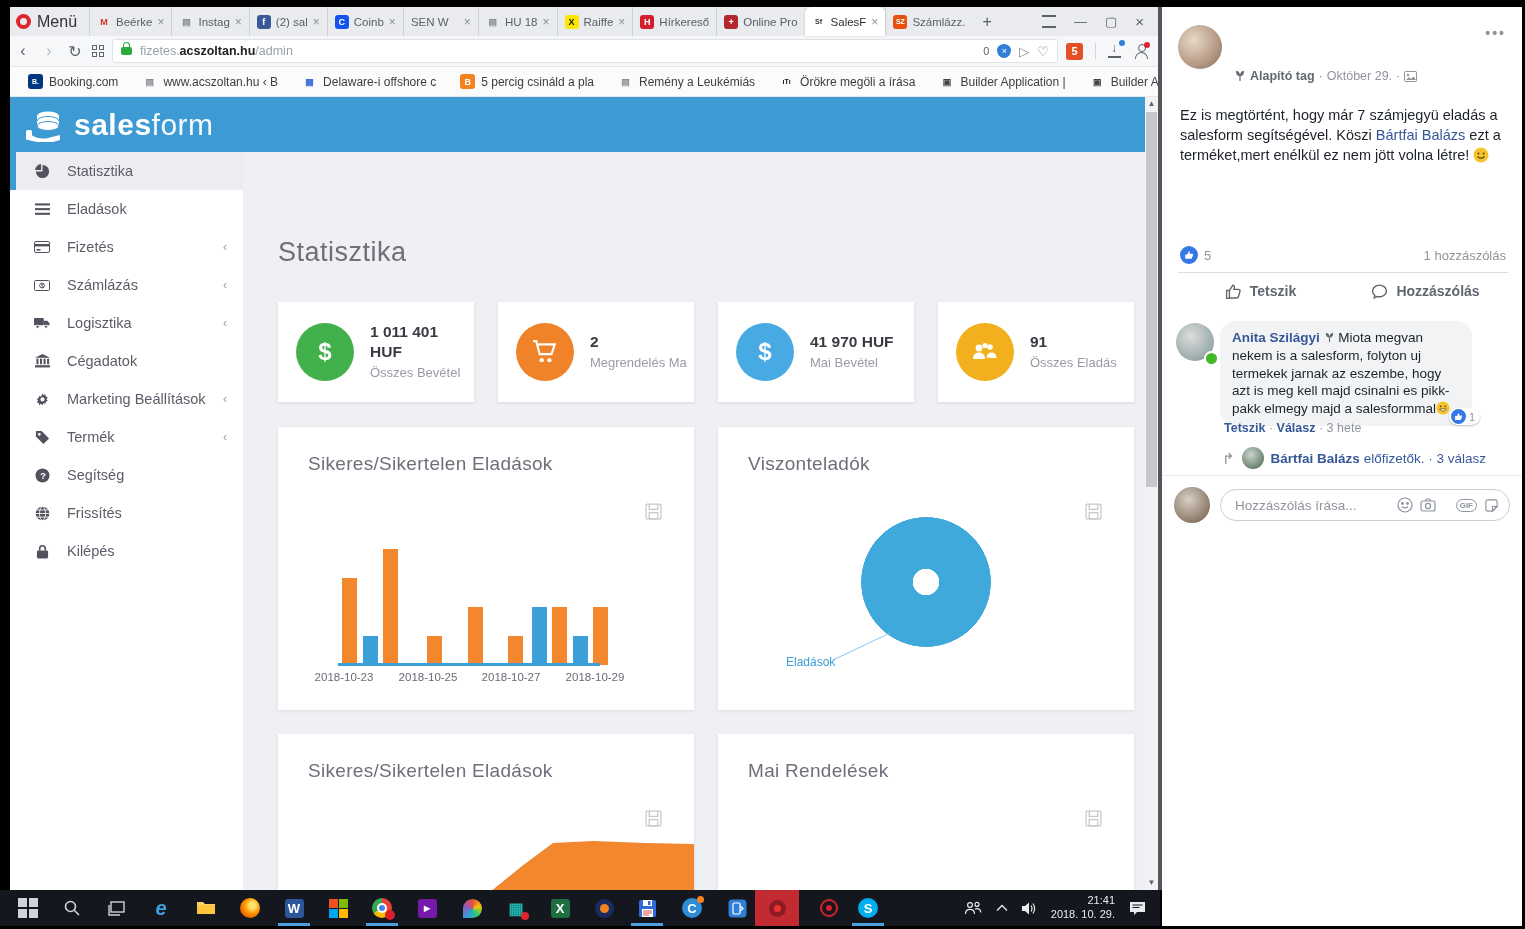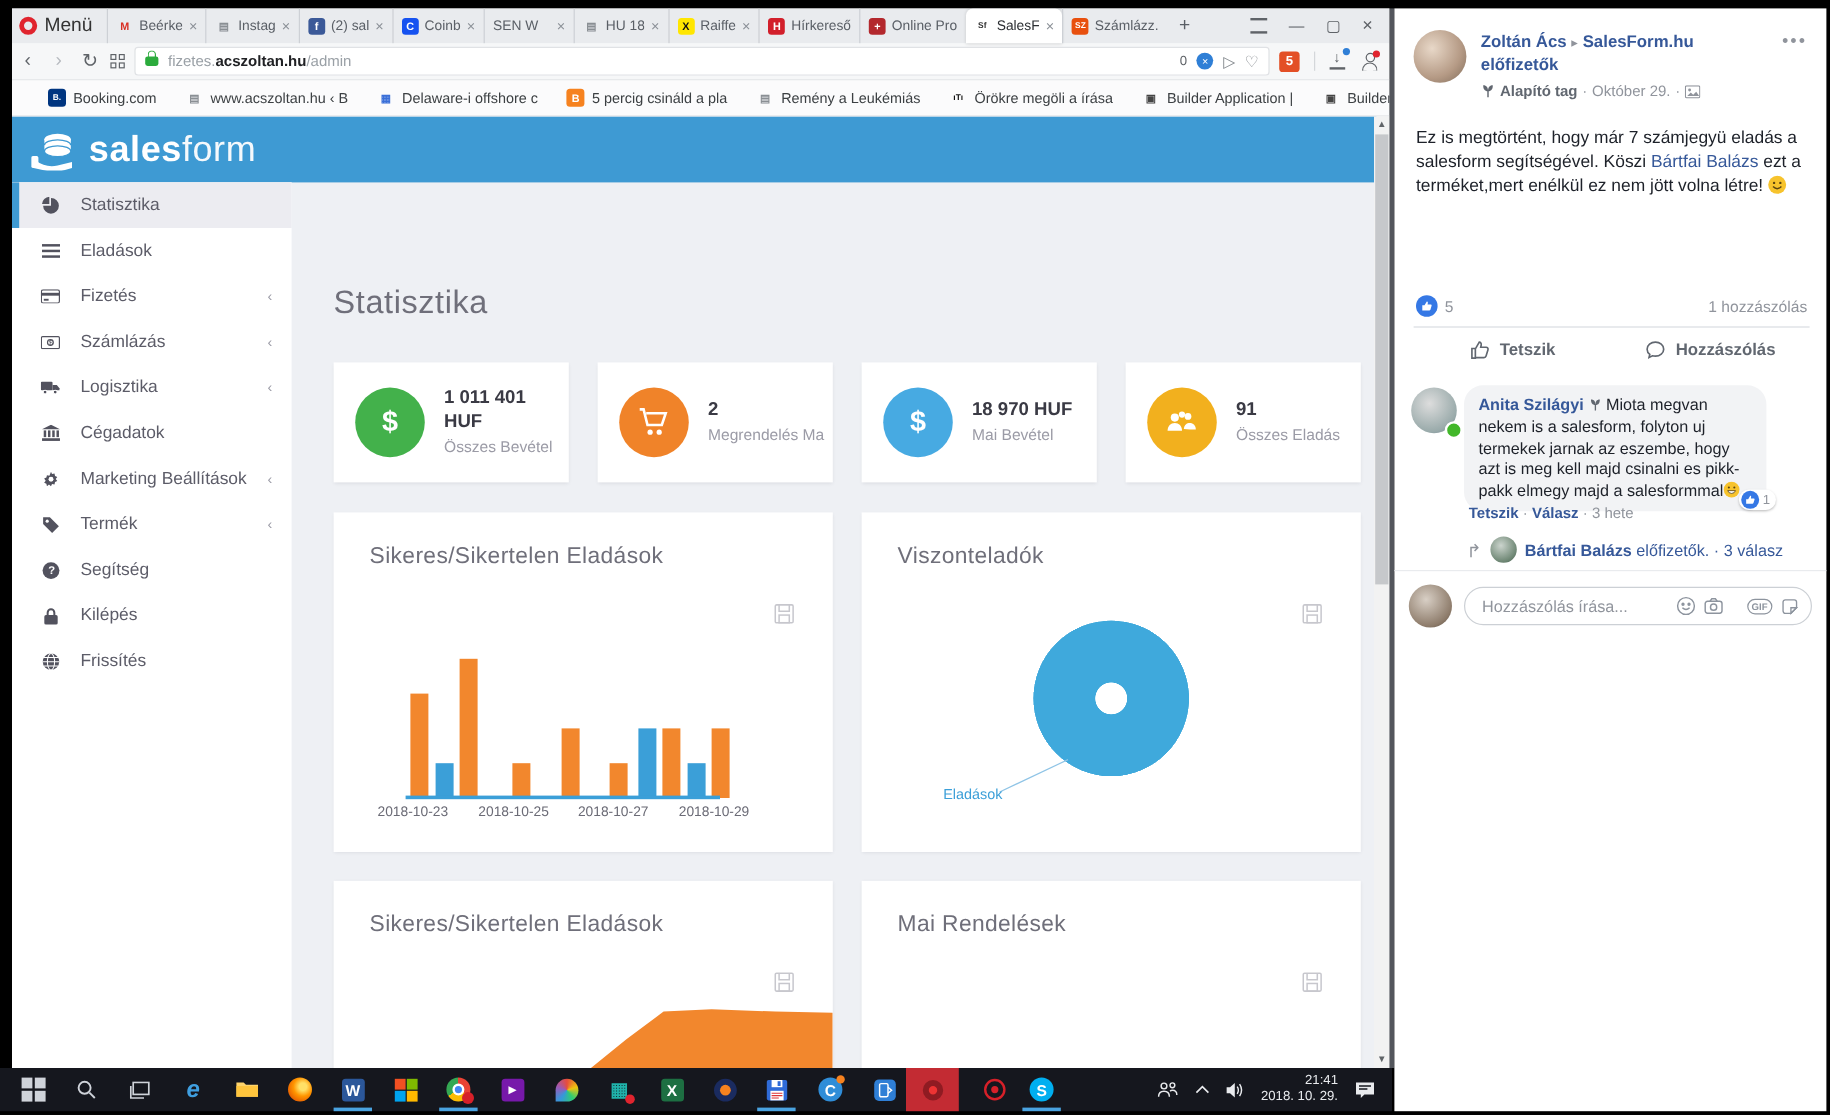--- a/index.html
+++ b/index.html
@@ -46,21 +46,21 @@
   .tsep{width:1px;height:16px;background:#d4d7da;}
   .dl{position:relative;width:14px;height:14px;cursor:pointer;}
   .dl:before{content:"↓";position:absolute;left:3px;top:-3px;color:#5f6368;font-size:12px;}
   .dl:after{content:"";position:absolute;left:0;bottom:0;width:13px;height:2px;background:#5f6368;}
   .bdot{position:absolute;width:6px;height:6px;border-radius:50%;background:#2f7fd6;right:-3px;top:-4px;}
   .person{position:relative;width:14px;height:14px;cursor:pointer;}
   .person:before{content:"";position:absolute;left:4px;top:0;width:6px;height:6px;border:1.6px solid #5f6368;border-radius:50%;}
   .person:after{content:"";position:absolute;left:1px;top:8px;width:11px;height:6px;border:1.6px solid #5f6368;border-bottom:none;border-radius:7px 7px 0 0;}
   .rdot{position:absolute;width:6px;height:6px;border-radius:50%;background:#e0242e;right:-2px;top:-2px;}
 
-  #bookmarks{left:0;top:60px;width:100%;height:30px;background:#fbfbfc;border-bottom:1px solid #e6e8ea;display:flex;align-items:center;padding-left:18px;box-sizing:border-box;}
+  #bookmarks{left:0;top:60px;width:100%;height:30px;background:#fbfbfc;border-bottom:1px solid #e6e8ea;display:flex;align-items:center;padding-left:6px;box-sizing:border-box;}
   .bm{display:flex;align-items:center;gap:6px;font-size:12px;color:#3c4043;padding:0 12px;cursor:pointer;white-space:nowrap;}
   .bm .bico{width:15px;height:15px;border-radius:3px;display:flex;align-items:center;justify-content:center;font-size:9px;font-weight:bold;}
 
   
   #viewport{left:0;top:90px;width:1148px;height:793px;background:#eef0f4;overflow:hidden;}
   #app-header{left:0;top:0;width:1137px;height:55px;background:#3e9ad3;display:flex;align-items:center;padding-left:16px;box-sizing:border-box;}
   #logo{display:flex;align-items:flex-end;gap:8px;cursor:pointer;}
   #logo-text{font-size:30px;color:#fff;letter-spacing:.5px;}
   #logo-text b{font-weight:bold;}
   #logo-text span{font-weight:300;opacity:.95;}
@@ -395,36 +395,36 @@
             <span class="sico">
               <svg width="15" height="15" viewBox="0 0 16 16">
                 <circle cx="8" cy="8" r="7.5" fill="#52525e"></circle>
                 <text x="5.6" y="11.4" font-size="10" font-weight="bold" fill="#fff">?</text>
               </svg>
             </span>
             <span>Segítség</span>
           </div>
           <div class="side-item">
             <span class="sico">
-              <svg width="13" height="15" viewBox="0 0 14 16">
-                <rect x="1" y="7" width="12" height="8.5" rx="1.5" fill="#52525e"></rect>
-                <path d="M4 7V4.8a3 3 0 0 1 6 0V7" fill="none" stroke="#52525e" stroke-width="1.8"></path>
-              </svg>
-            </span>
-            <span>Kilépés</span>
-          </div>
-          <div class="side-item">
-            <span class="sico">
               <svg width="15" height="15" viewBox="0 0 16 16">
                 <circle cx="8" cy="8" r="7.3" fill="#52525e"></circle>
                 <ellipse cx="8" cy="8" rx="3.2" ry="7.3" fill="none" stroke="#fff" stroke-width="0.9"></ellipse>
                 <path d="M0.7 8h14.6M1.8 4.2h12.4M1.8 11.8h12.4" stroke="#fff" stroke-width="0.9"></path>
               </svg>
             </span>
             <span>Frissítés</span>
+          </div>
+          <div class="side-item">
+            <span class="sico">
+              <svg width="13" height="15" viewBox="0 0 14 16">
+                <rect x="1" y="7" width="12" height="8.5" rx="1.5" fill="#52525e"></rect>
+                <path d="M4 7V4.8a3 3 0 0 1 6 0V7" fill="none" stroke="#52525e" stroke-width="1.8"></path>
+              </svg>
+            </span>
+            <span>Kilépés</span>
           </div>
         </div>
 
       <div id="content" class="abs">
         <div id="page-title" class="abs">Statisztika</div>
         <div id="stats-host">
             <div class="card stat-card" style="left: 35px; top: 150px;">
               <div class="stat-circle" style="background: rgb(67, 177, 75);">
                 <span style="font-size:24px;font-weight:bold;">$</span>
               </div>
@@ -444,21 +444,21 @@
               <div>
                 <div class="stat-value">2</div>
                 <div class="stat-label">Megrendelés Ma</div>
               </div>
             </div>
             <div class="card stat-card" style="left: 475px; top: 150px;">
               <div class="stat-circle" style="background: rgb(71, 170, 226);">
                 <span style="font-size:24px;font-weight:bold;">$</span>
               </div>
               <div>
-                <div class="stat-value">18 970 HUF</div>
+                <div class="stat-value">41 970 HUF</div>
                 <div class="stat-label">Mai Bevétel</div>
               </div>
             </div>
             <div class="card stat-card" style="left: 695px; top: 150px;">
               <div class="stat-circle" style="background: rgb(242, 176, 30);">
                 <svg width="28" height="22" viewBox="0 0 28 22">
                   <circle cx="8" cy="7" r="3.4" fill="#fff"></circle>
                   <path d="M2 18c0-4 2.6-6.4 6-6.4s6 2.4 6 6.4z" fill="#fff"></path>
                   <circle cx="19" cy="6" r="2.8" fill="#fff"></circle>
                   <path d="M15.5 16.5c.4-3.4 2.4-5 5-5 2.8 0 5 2 5 5.5h-5" fill="#fff"></path>
@@ -551,25 +551,20 @@
       <div class="scroll-arrow" style="top:0;">▲</div>
       <div id="scroll-thumb" class="abs"></div>
       <div class="scroll-arrow" style="bottom:0;">▼</div>
     </div>
   </div>
 
   <div id="split" class="abs"></div>
 
   <div id="fb" class="abs">
     <div id="fb-avatar" class="abs"></div>
-    <div id="fb-head" class="abs">
-      <span class="blue">Zoltán Ács</span>
-      <span class="arr">▸</span>
-      <span class="blue">SalesForm.hu előfizetők</span>
-    </div>
     <div id="fb-meta" class="abs">
       <svg width="12" height="12" viewBox="0 0 12 12">
           <path d="M6 11V5" stroke="#616770" stroke-width="1.2" fill="none"></path>
           <path d="M6 6C3 6 2 4 2 1c3 0 4 2 4 5z" fill="#616770"></path>
           <path d="M6 6c3 0 4-2 4-5C7 1 6 3 6 6z" fill="#616770"></path>
         </svg>
       <b>Alapító tag</b>
       <span>·</span>
       <span>Október 29.</span>
       <span>·</span>

